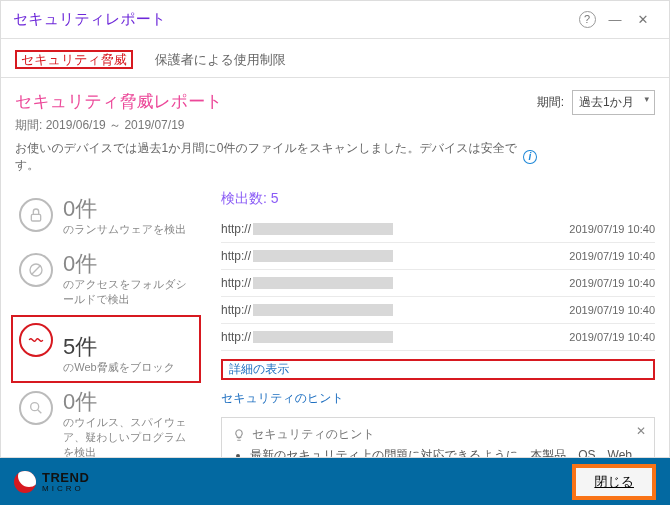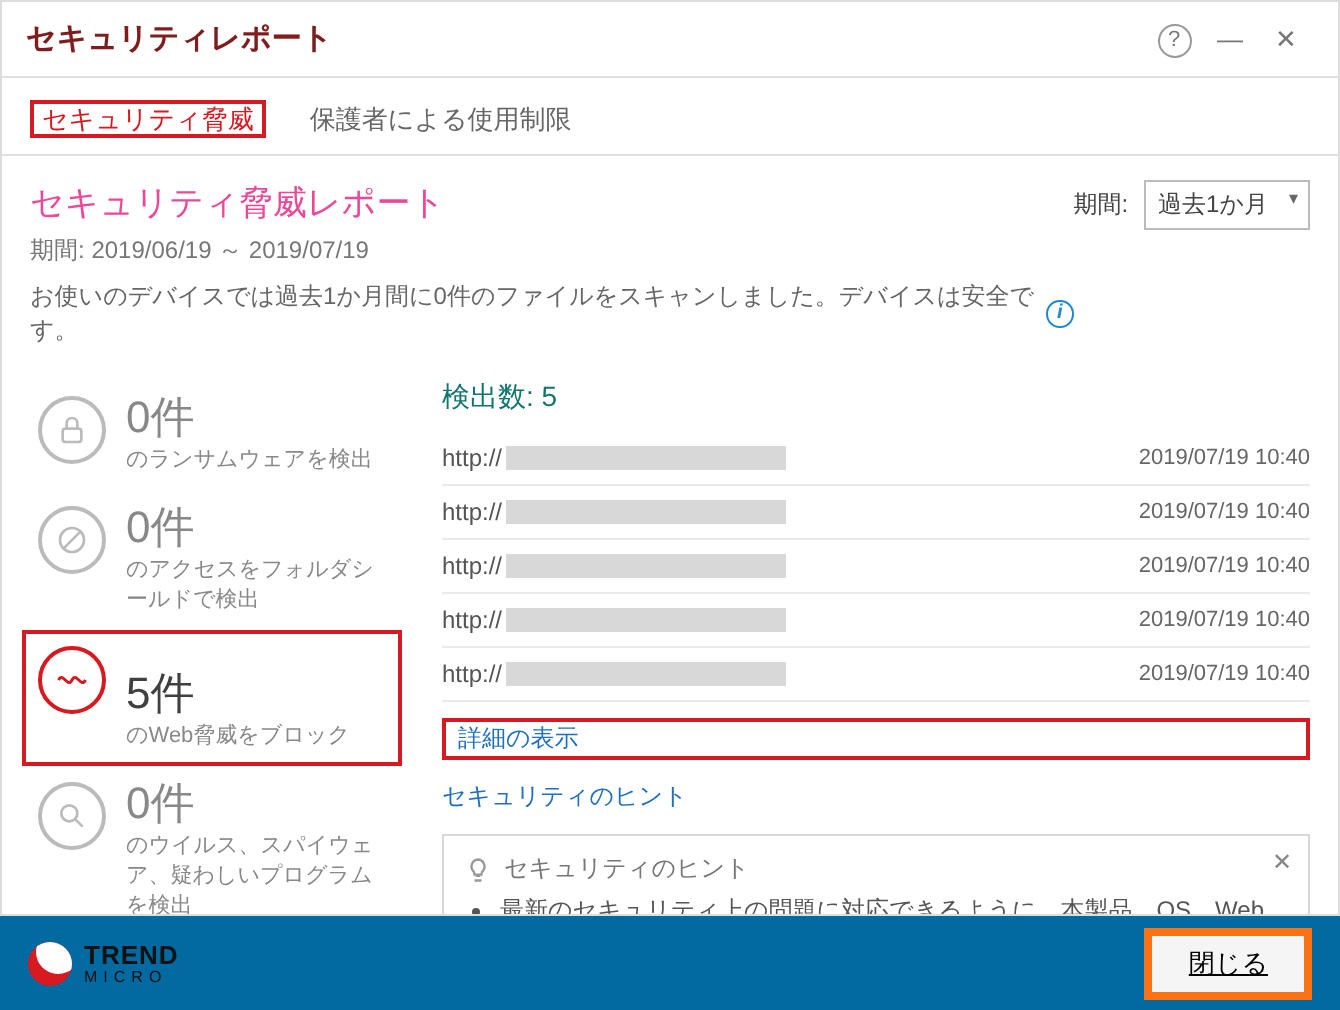--- a/index.html
+++ b/index.html
@@ -1,19 +1,19 @@
 <!DOCTYPE html>
 <html><head>
 <meta charset="utf-8">
 <style>
   * { box-sizing: border-box; margin: 0; padding: 0; font-family: "Meiryo UI", "Yu Gothic UI", sans-serif; }
   body { width: 670px; height: 505px; background: #fff; overflow: hidden; font-size: 13px; color: #444; border:1px solid #ddd;}
   
   .titlebar { height: 38px; display:flex; align-items:center; padding: 0 12px; border-bottom:1px solid #e0e0e0;}
-  .titlebar .title { font-size:15px; color:#7f1d1d; flex:1;font-weight:bold;}
+  .titlebar .title { font-size:15px; color:#6d28d9; flex:1;}
   .titlebar .ico { width:28px; text-align:center; color:#777; cursor:default;}
   .help-circ { display:inline-block; width:17px;height:17px;border:1px solid #999;border-radius:50%;font-size:11px;line-height:15px;text-align:center;color:#777;}
   
   .tabs { display:flex; gap:18px; padding: 8px 12px 0 12px; border-bottom:1px solid #e0e0e0; font-size:13px;}
   .tab { padding:4px 2px 8px 2px; color:#666; }
   .tab.active { color:#d71920; }
   .tab-box { border:2px solid #d71920; padding:0 4px; margin-bottom:4px;}
   
   .header-row { display:flex; align-items:flex-start; padding:12px 14px 4px 14px;}
   .header-row .left { flex:1;}
@@ -29,21 +29,21 @@
   .sidecol { width:186px; padding-top:12px;}
   .card { display:flex; gap:10px; padding:8px 4px; align-items:flex-start;}
   .card .ic { width:34px; height:34px; flex-shrink:0; border:2px solid #bbb; border-radius:50%; display:flex;align-items:center;justify-content:center; color:#bbb;}
   .card.sel { border:2px solid #d71920; margin-left:-4px; padding:6px 2px 6px 6px;}
   .card.sel .ic { border-color:#d71920; color:#d71920;}
   .num { font-size:22px; color:#888; line-height:1;}
   .card.sel .num { color:#404040;margin-top:13px;}
   .desc { font-size:11px; color:#888; margin-top:2px;}
   
   .detail { flex:1; padding:12px 0 0 20px; display:flex; flex-direction:column;}
-  .det-title { font-size:14px; color:#0f766e; margin-bottom:8px;}
+  .det-title { font-size:14px; color:#8b5cf6; margin-bottom:8px;}
   .row { display:flex; align-items:center; border-bottom:1px solid #eaeaea; padding:6px 0; font-size:12px;}
   .url { color:#555; display:flex; align-items:center; gap:2px;}
   .redact { display:inline-block; background:#d8d8d8; height:12px; width:140px;}
   .dt { margin-left:auto; color:#666; font-size:11px;}
   .show-more { border:2px solid #d71920; display:inline-block; padding:0 6px; margin-top:8px;}
   .show-more a { color:#1e6fc0; font-size:12px; }
   .hint-link { color:#1e6fc0; font-size:12px; margin-top:10px;}
   
   .hint-box { border:1px solid #d8d8d8; margin-top:10px; padding:8px 10px; position:relative; font-size:12px; color:#555;}
   .hint-box .hx { display:flex; align-items:center; gap:6px; color:#777; margin-bottom:4px;}

